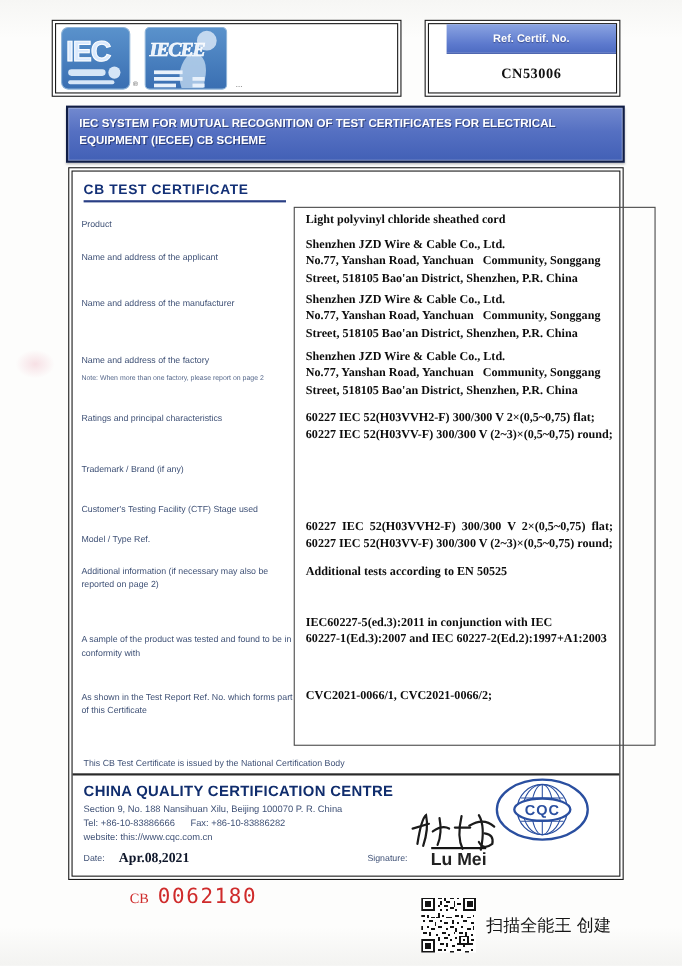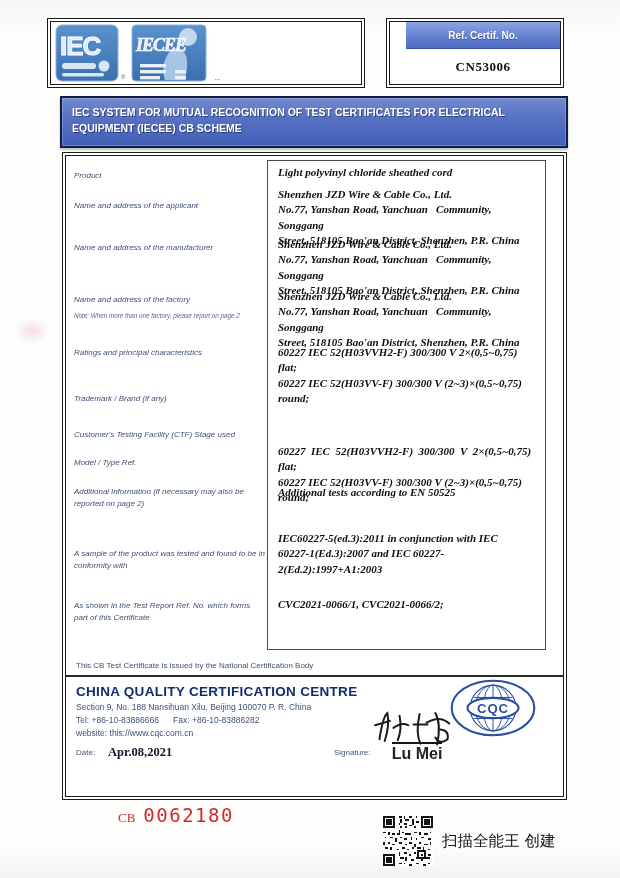--- a/index.html
+++ b/index.html
@@ -36,24 +36,24 @@
     color:#fff;font-weight:bold;font-size:10.5px;line-height:1.5;
     padding:7px 10px;text-shadow:1px 1px 0 rgba(15,25,70,.55);}
 
   
   .main-box{position:absolute;left:62px;top:152px;width:505px;height:648px;
     border:4px double #1a1a1a;background:#fff;box-sizing:border-box;}
   .cert-title{display:inline-block;margin:9px 0 0 10px;padding:0 34px 3px 0;
     font-size:12.5px;font-weight:bold;letter-spacing:.6px;color:#133076;
     border-bottom:2px solid #2a3f85;}
 
-  .fields{position:relative;height:492px;margin-top:4px;font-style:italic;}
+  .fields{position:relative;height:492px;margin-top:4px;}
   .flabel{position:absolute;left:8px;width:192px;font-size:8px;color:#3f5176;line-height:1.5;}
   .fnote{position:absolute;left:8px;width:200px;font-size:6.3px;color:#55678a;}
-  .value-box{position:absolute;left:201px;top:0;width:279px;height:490px;
+  .value-box{position:absolute;left:201px;top:0;width:329px;height:490px;
     border:1.5px solid #4a4a4a;box-sizing:border-box;}
   .fvalue{position:absolute;left:10px;right:6px;
     font-family:"Liberation Serif",serif;font-weight:bold;font-size:11px;line-height:1.4;
     color:#0d0d0d;white-space:pre-wrap;}
   .l0{top:10px}.l1{top:40px}.l2{top:82px}.l3{top:134px}.n3{top:152px}
   .l4{top:187px}.l5{top:233px}.l6{top:269px}.l7{top:297px}.l8{top:326px}
   .l9{top:388px}.l10{top:440px}
   .v0{top:4px}.v1{top:26px}.v2{top:76px}.v3{top:128px}.v4{top:184px}
   .v7{top:283px}.v8{top:324px}.v9{top:370px}.v10{top:436px}
 
@@ -116,20 +116,21 @@
 </div>
 
 <div class="ref-box">
   <div class="ref-head">Ref. Certif. No.</div>
   <div class="ref-val">CN53006</div>
 </div>
 
 <div class="band">IEC SYSTEM FOR MUTUAL RECOGNITION OF TEST CERTIFICATES FOR ELECTRICAL EQUIPMENT (IECEE) CB SCHEME</div>
 
 <div class="main-box">
+  <div><span class="cert-title">CB TEST CERTIFICATE</span></div>
 
   <div class="fields">
     <div class="flabel l0">Product</div>
     <div class="flabel l1">Name and address of the applicant</div>
     <div class="flabel l2">Name and address of the manufacturer</div>
     <div class="flabel l3">Name and address of the factory</div>
     <div class="fnote  n3">Note: When more than one factory, please report on page 2</div>
     <div class="flabel l4">Ratings and principal characteristics</div>
     <div class="flabel l5">Trademark / Brand (if any)</div>
     <div class="flabel l6">Customer's Testing Facility (CTF) Stage used</div>

